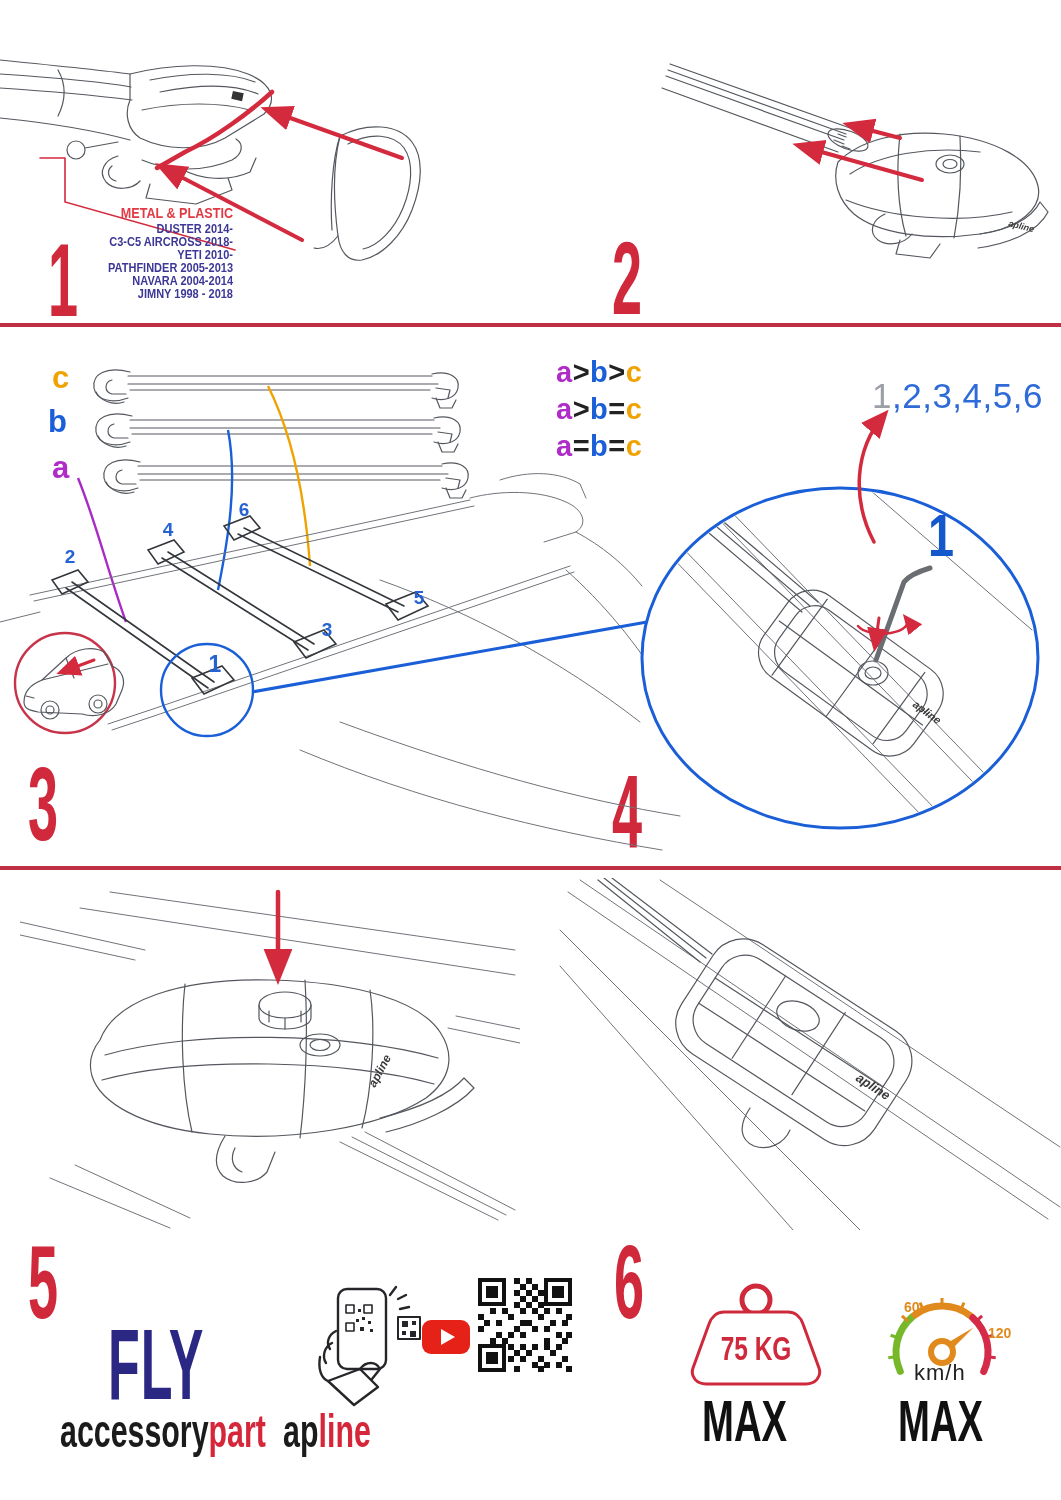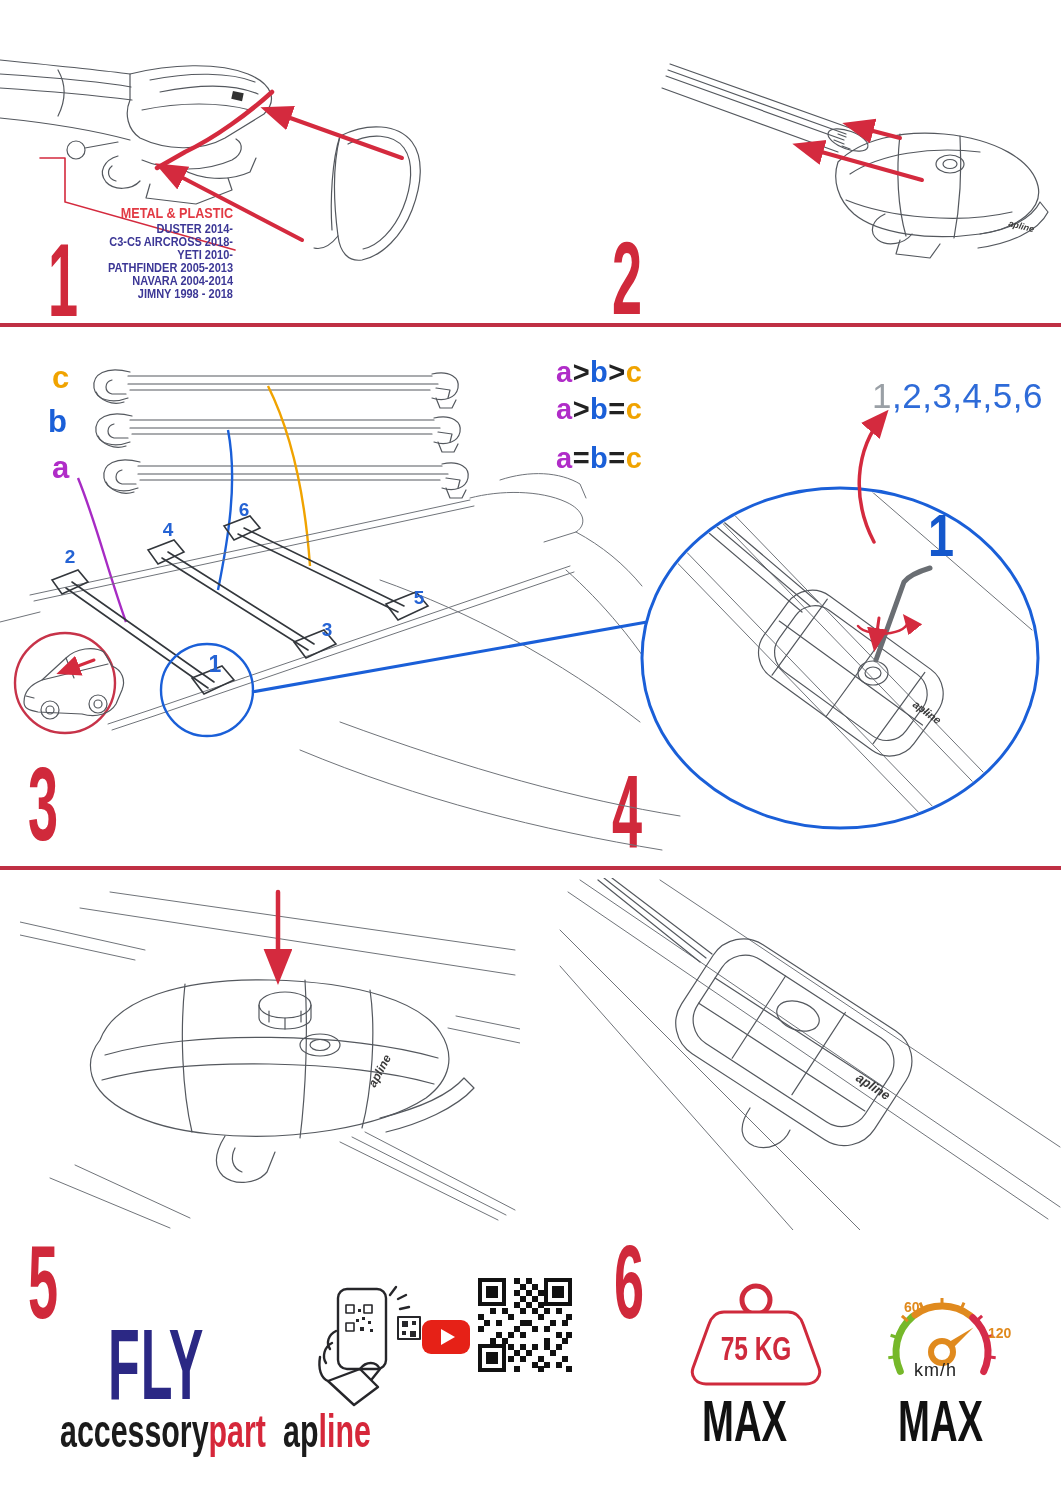--- a/index.html
+++ b/index.html
@@ -21,21 +21,21 @@
   .callout1{position:absolute;left:928px;top:512px;color:#1558cc;font-size:60px;font-weight:700;
             line-height:.8;transform:scaleX(.78);transform-origin:left top;}
   .fly{position:absolute;left:108px;top:1322px;color:#2b2884;font-weight:600;font-size:100px;
        line-height:.85;transform:scaleX(.52);transform-origin:left top;letter-spacing:2px;}
   .brandline{position:absolute;left:60px;top:1408px;font-weight:600;font-size:46px;line-height:1;
              transform:scaleX(.66);transform-origin:left top;white-space:nowrap;color:#1b1b1b;}
   .brandline .red{color:#d6273a}
   .brandline .gap{display:inline-block;width:26px;}
   .maxlabel{position:absolute;color:#111;font-weight:700;font-size:58px;line-height:.8;
             transform:scaleX(.66);transform-origin:left top;}
-  .kmh{position:absolute;left:914px;top:1360px;color:#222;font-size:18px;font-weight:400;letter-spacing:1px;}
+  .kmh{position:absolute;left:914px;top:1360px;color:#222;font-size:22px;font-weight:400;letter-spacing:1px;}
   svg{display:block}
   svg text{font-family:"Liberation Sans",sans-serif;}
   .wire{stroke:#54585e;stroke-width:1.2;fill:none;stroke-linecap:round;stroke-linejoin:round;}
   .wire2{stroke:#70747a;stroke-width:1;fill:none;stroke-linecap:round;}
   .dark{stroke:#33373c;stroke-width:1.6;fill:none;stroke-linecap:round;}
   .redln{stroke:#d42a3e;fill:none;stroke-linecap:round;}
 </style>
 </head>
 <body>
 
@@ -233,21 +233,21 @@
   <div class="barlabel col-c" style="left:52px;top:362px">c</div>
   <div class="barlabel col-b" style="left:48px;top:406px">b</div>
   <div class="barlabel col-a" style="left:52px;top:452px">a</div>
 
   <div class="cmp" style="top:358px">
     <span class="col-a">a</span><span class="col-op">&gt;</span><span class="col-b">b</span><span class="col-op">&gt;</span><span class="col-c">c</span>
   </div>
   <div class="cmp" style="top:395px">
     <span class="col-a">a</span><span class="col-op">&gt;</span><span class="col-b">b</span><span class="col-op">=</span><span class="col-c">c</span>
   </div>
-  <div class="cmp" style="top:444px">
+  <div class="cmp" style="top:432px">
     <span class="col-a">a</span><span class="col-op">=</span><span class="col-b">b</span><span class="col-op">=</span><span class="col-c">c</span>
   </div>
 
   <div class="seq">
     <span class="first">1</span><span class="rest">,2,3,4,5,6</span>
   </div>
   <div class="callout1">1</div>
 
   <svg class="abs" style="left:20px;top:880px" width="500" height="350" viewBox="0 0 500 350">
     <defs>

